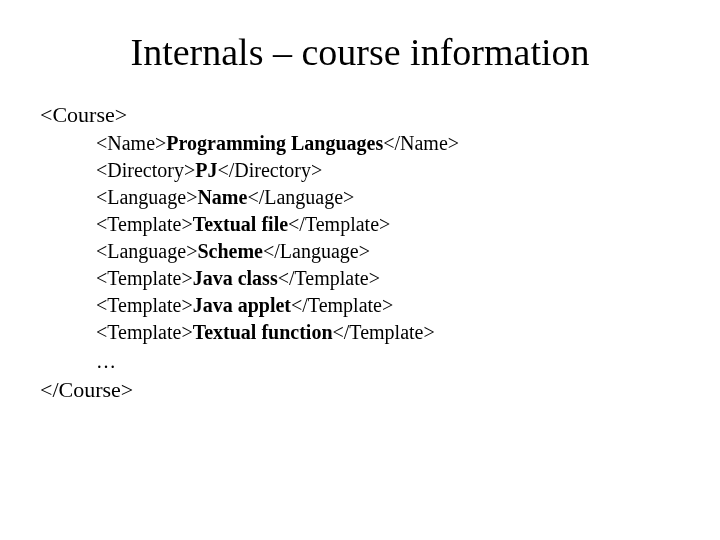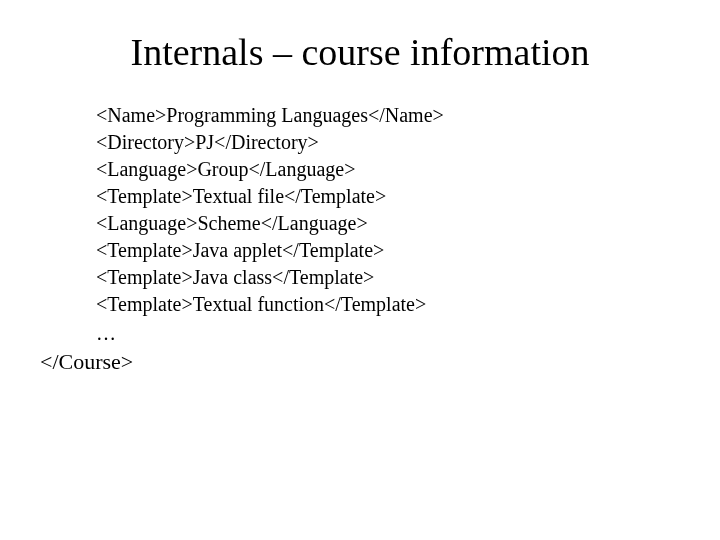--- a/index.html
+++ b/index.html
@@ -27,36 +27,37 @@
   .open, .close {
     font-size: 22px;
     margin: 2px 0;
   }
   .lines {
     margin-left: 56px;
     font-size: 20px;
     line-height: 1.35;
   }
   .line { white-space: nowrap; }
-  .line b { font-weight: normal; }
+  .line b { font-weight: bold; }
   .ellipsis {
     font-size: 20px;
     margin-top: 2px;
   }
 </style>
 </head>
 <body>
 
 <div class="slide">
   <h1 class="title">Internals – course information</h1>
+  <div class="open">&lt;Course&gt;</div>
   <div class="lines" id="lines">
       <div class="line">&lt;Name&gt;<b>Programming Languages</b>&lt;/Name&gt;</div>
       <div class="line">&lt;Directory&gt;<b>PJ</b>&lt;/Directory&gt;</div>
-      <div class="line">&lt;Language&gt;<b>Group</b>&lt;/Language&gt;</div>
+      <div class="line">&lt;Language&gt;<b>Name</b>&lt;/Language&gt;</div>
       <div class="line">&lt;Template&gt;<b>Textual file</b>&lt;/Template&gt;</div>
       <div class="line">&lt;Language&gt;<b>Scheme</b>&lt;/Language&gt;</div>
+      <div class="line">&lt;Template&gt;<b>Java class</b>&lt;/Template&gt;</div>
       <div class="line">&lt;Template&gt;<b>Java applet</b>&lt;/Template&gt;</div>
-      <div class="line">&lt;Template&gt;<b>Java class</b>&lt;/Template&gt;</div>
       <div class="line">&lt;Template&gt;<b>Textual function</b>&lt;/Template&gt;</div>
       <div class="ellipsis">…</div>
     </div>
   <div class="close">&lt;/Course&gt;</div>
 </div>
 
 </body></html>

